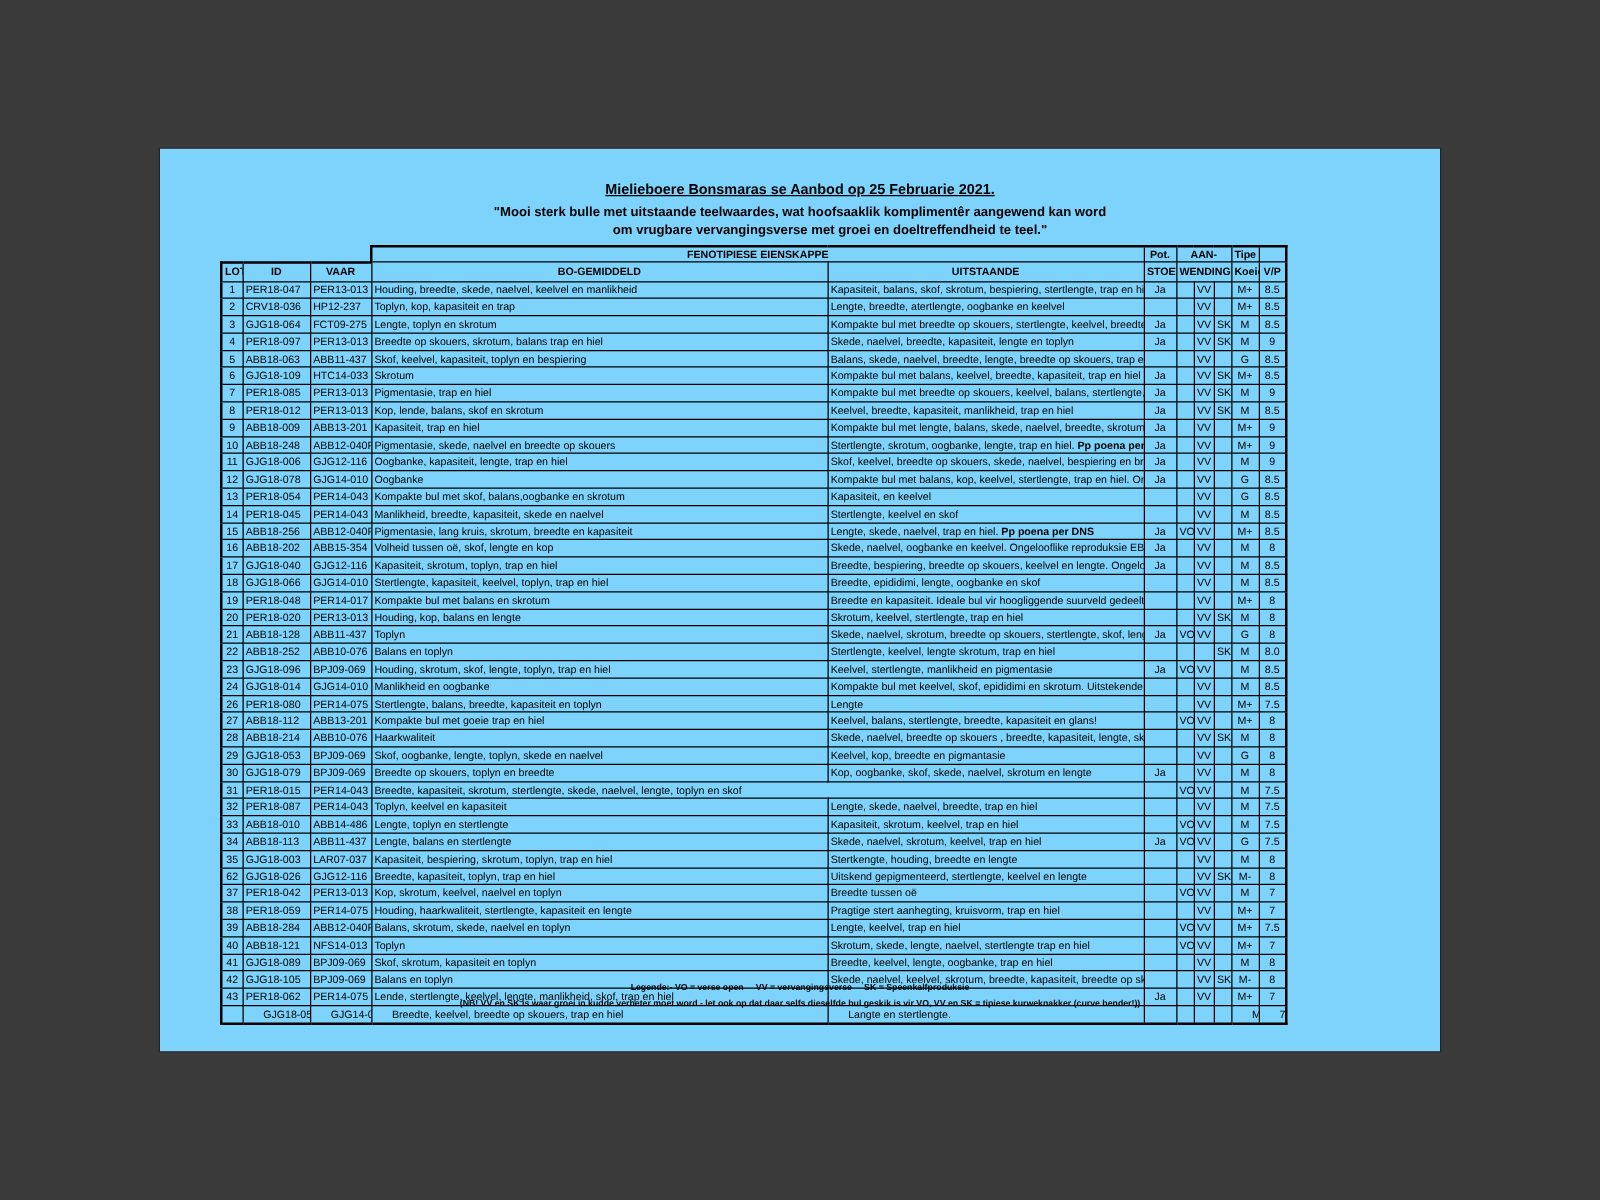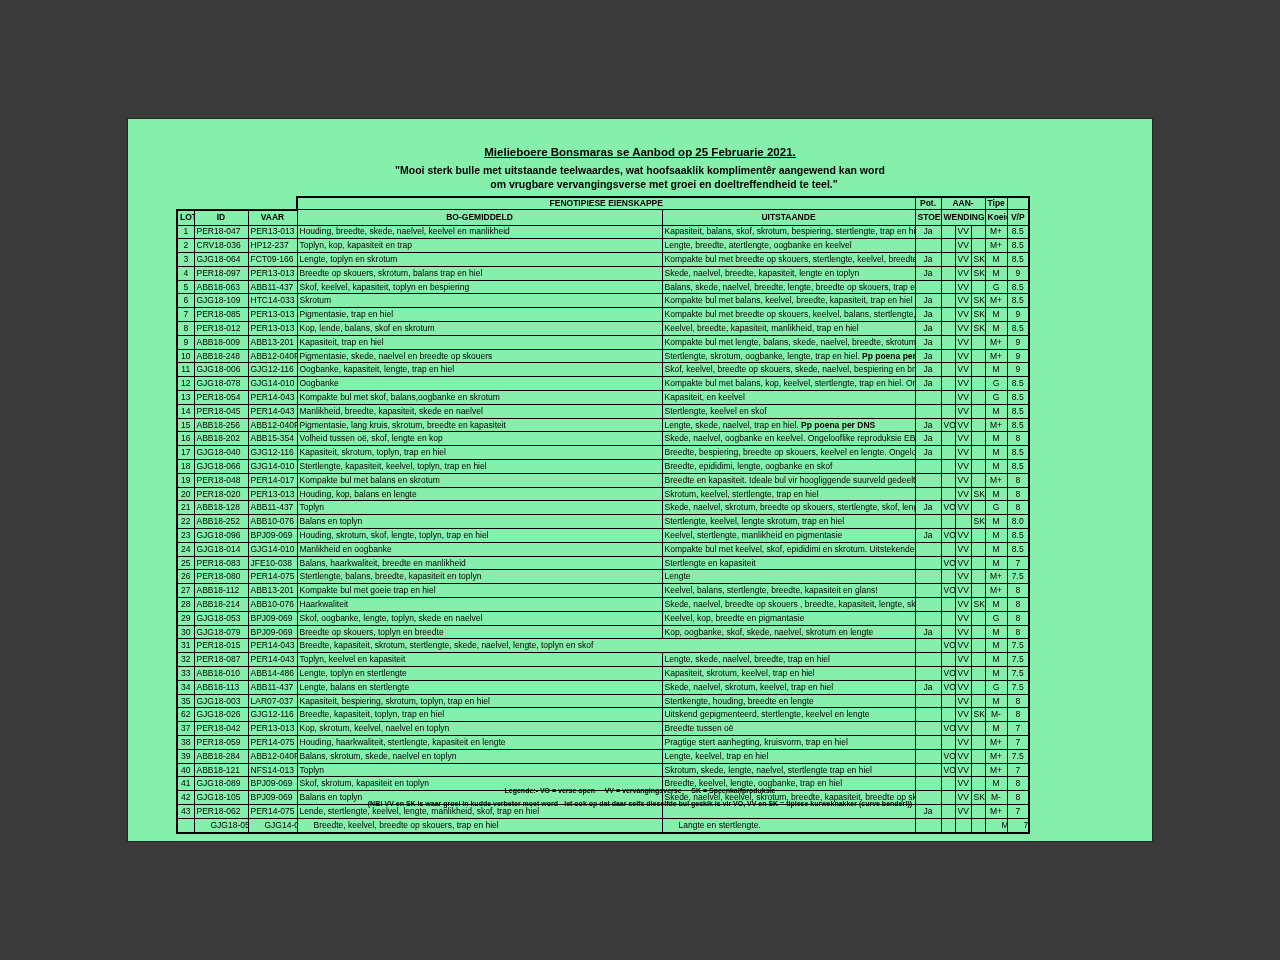--- a/index.html
+++ b/index.html
@@ -7,21 +7,21 @@
     width:1280px;height:960px;
     background:#3a3a3a;
     font-family:"Liberation Sans", sans-serif;
     color:#000;
     position:relative;
     overflow:hidden;
   }
   .page{
     position:absolute;left:128px;top:119px;
     width:1024px;height:722px;
-    background:#86efac;
+    background:#7dd3fc;
     box-shadow:0 0 0 1px rgba(0,0,0,.35);
   }
   .title{
     position:absolute;top:27px;left:0;width:100%;
     text-align:center;font-size:11.5px;font-weight:bold;
     text-decoration:underline;
   }
   .subtitle{
     position:absolute;left:0;width:100%;
     text-align:center;font-size:10.5px;font-weight:bold;
@@ -137,21 +137,21 @@
           <td class="c-stoet"></td>
           <td class="c-vo"></td>
           <td class="c-vv">VV</td>
           <td class="c-sk"></td>
           <td class="c-tipe">M+</td>
           <td class="c-vp">8.5</td>
         </tr>
         <tr class="dr">
           <td class="c-lot">3</td>
           <td class="c-id">GJG18-064</td>
-          <td class="c-vaar">FCT09-166</td>
+          <td class="c-vaar">FCT09-275</td>
           <td class="c-bo">Lengte, toplyn en skrotum</td>
           <td class="c-uit">Kompakte bul met breedte op skouers, stertlengte, keelvel, breedte, kapasiteit, trap en hiel</td>
           <td class="c-stoet">Ja</td>
           <td class="c-vo"></td>
           <td class="c-vv">VV</td>
           <td class="c-sk">SK</td>
           <td class="c-tipe">M</td>
           <td class="c-vp">8.5</td>
         </tr>
         <tr class="dr">
@@ -419,33 +419,20 @@
           <td class="c-id">GJG18-014</td>
           <td class="c-vaar">GJG14-010</td>
           <td class="c-bo">Manlikheid en oogbanke</td>
           <td class="c-uit">Kompakte bul met keelvel, skof, epididimi en skrotum. Uitstekende reproduksie EBV's!</td>
           <td class="c-stoet"></td>
           <td class="c-vo"></td>
           <td class="c-vv">VV</td>
           <td class="c-sk"></td>
           <td class="c-tipe">M</td>
           <td class="c-vp">8.5</td>
-        </tr>
-        <tr class="dr">
-          <td class="c-lot">25</td>
-          <td class="c-id">PER18-083</td>
-          <td class="c-vaar">JFE10-038</td>
-          <td class="c-bo">Balans, haarkwaliteit, breedte en manlikheid</td>
-          <td class="c-uit">Stertlengte en kapasiteit</td>
-          <td class="c-stoet"></td>
-          <td class="c-vo">VO</td>
-          <td class="c-vv">VV</td>
-          <td class="c-sk"></td>
-          <td class="c-tipe">M</td>
-          <td class="c-vp">7</td>
         </tr>
         <tr class="dr">
           <td class="c-lot">26</td>
           <td class="c-id">PER18-080</td>
           <td class="c-vaar">PER14-075</td>
           <td class="c-bo">Stertlengte, balans, breedte, kapasiteit en toplyn</td>
           <td class="c-uit">Lengte</td>
           <td class="c-stoet"></td>
           <td class="c-vo"></td>
           <td class="c-vv">VV</td>

